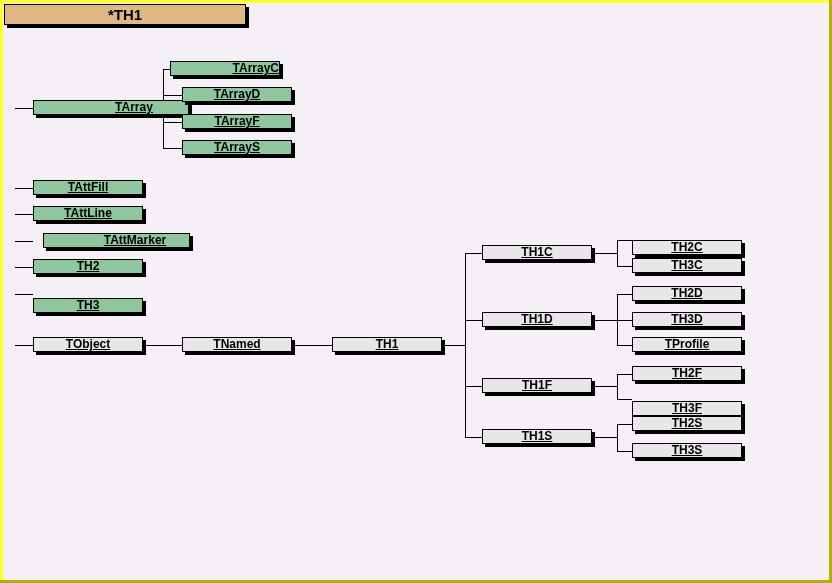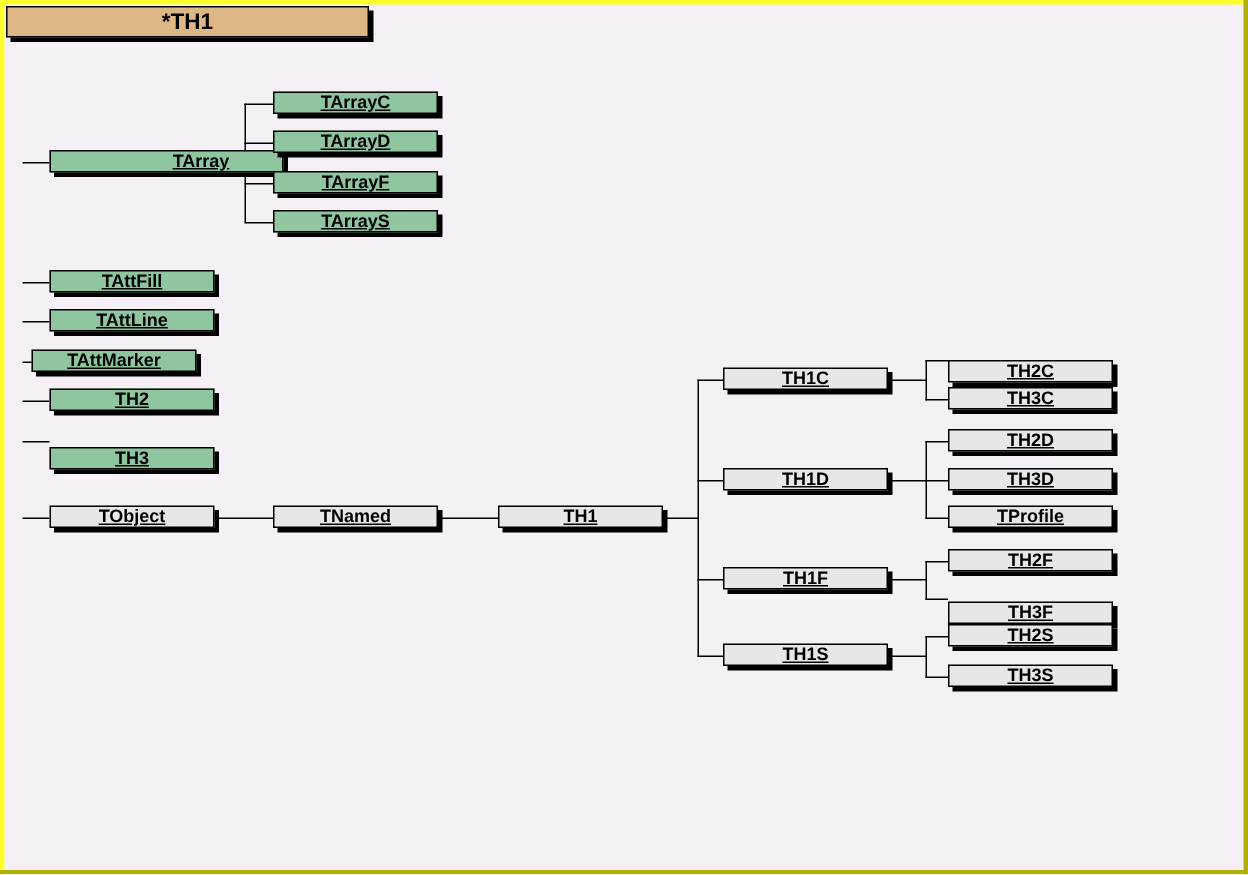--- a/index.html
+++ b/index.html
@@ -113,27 +113,27 @@
       <div class="line h" style="left: 617px; top: 345px; width: 15px;"></div>
       <div class="line h" style="left: 592px; top: 386px; width: 26px;"></div>
       <div class="line v" style="left: 617px; top: 374px; height: 26px;"></div>
       <div class="line h" style="left: 617px; top: 374px; width: 15px;"></div>
       <div class="line h" style="left: 617px; top: 399px; width: 15px;"></div>
       <div class="line h" style="left: 592px; top: 437px; width: 26px;"></div>
       <div class="line v" style="left: 617px; top: 424px; height: 28px;"></div>
       <div class="line h" style="left: 617px; top: 424px; width: 15px;"></div>
       <div class="line h" style="left: 617px; top: 451px; width: 15px;"></div>
       <div class="node green" style="left: 33px; top: 100px; padding-left: 46px;">TArray</div>
-      <div class="node green" style="left: 182px; top: 61px;">TArrayC</div>
+      <div class="node green" style="left: 170px; top: 61px; text-align: right;">TArrayC</div>
       <div class="node green" style="left: 182px; top: 87px;">TArrayD</div>
       <div class="node green" style="left: 182px; top: 114px;">TArrayF</div>
       <div class="node green" style="left: 182px; top: 140px;">TArrayS</div>
       <div class="node green" style="left: 33px; top: 180px;">TAttFill</div>
       <div class="node green" style="left: 33px; top: 206px;">TAttLine</div>
-      <div class="node green" style="left: 21px; top: 233px;">TAttMarker</div>
+      <div class="node green" style="left: 43px; top: 233px; padding-left: 37px;">TAttMarker</div>
       <div class="node green" style="left: 33px; top: 259px;">TH2</div>
       <div class="node green" style="left: 33px; top: 298px; text-decoration: underline;">TH3</div>
       <div class="node gray" style="left: 33px; top: 337px;">TObject</div>
       <div class="node gray" style="left: 182px; top: 337px;">TNamed</div>
       <div class="node gray" style="left: 332px; top: 337px;">TH1</div>
       <div class="node gray" style="left: 482px; top: 245px;">TH1C</div>
       <div class="node gray" style="left: 482px; top: 312px;">TH1D</div>
       <div class="node gray" style="left: 482px; top: 378px;">TH1F</div>
       <div class="node gray" style="left: 482px; top: 429px;">TH1S</div>
       <div class="node gray" style="left: 632px; top: 240px;">TH2C</div>

